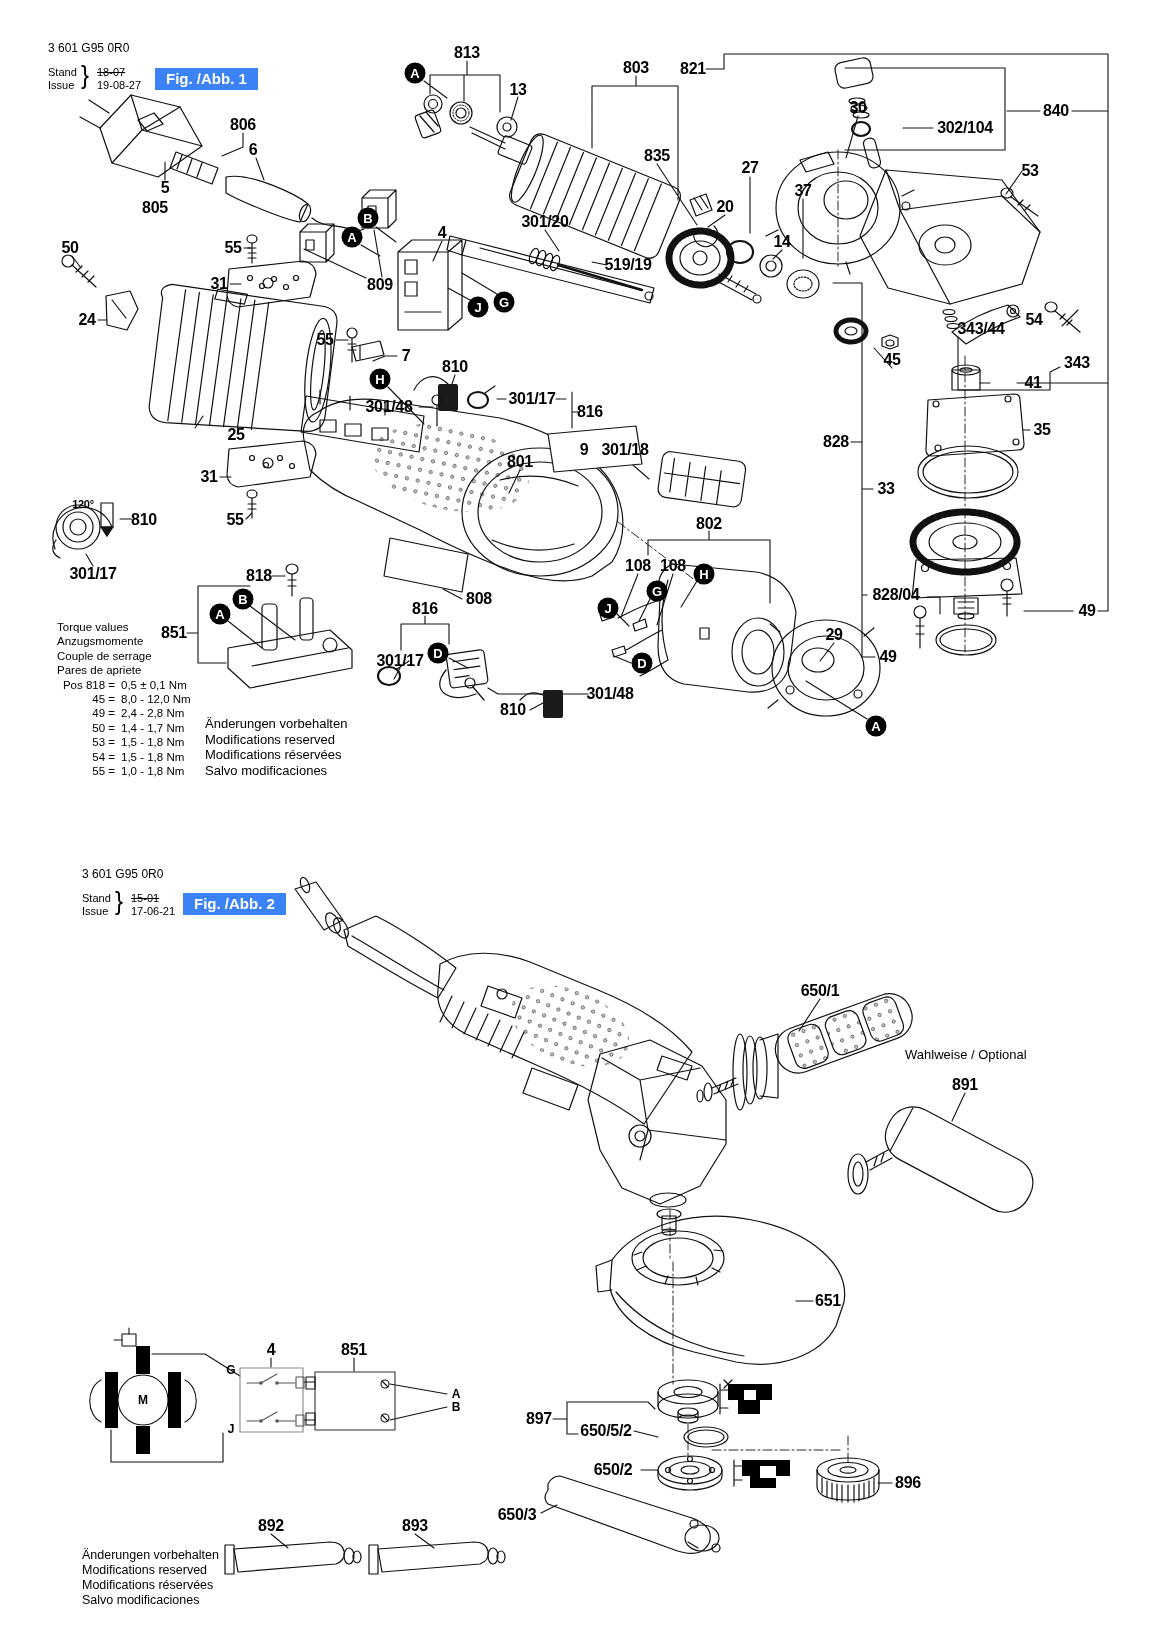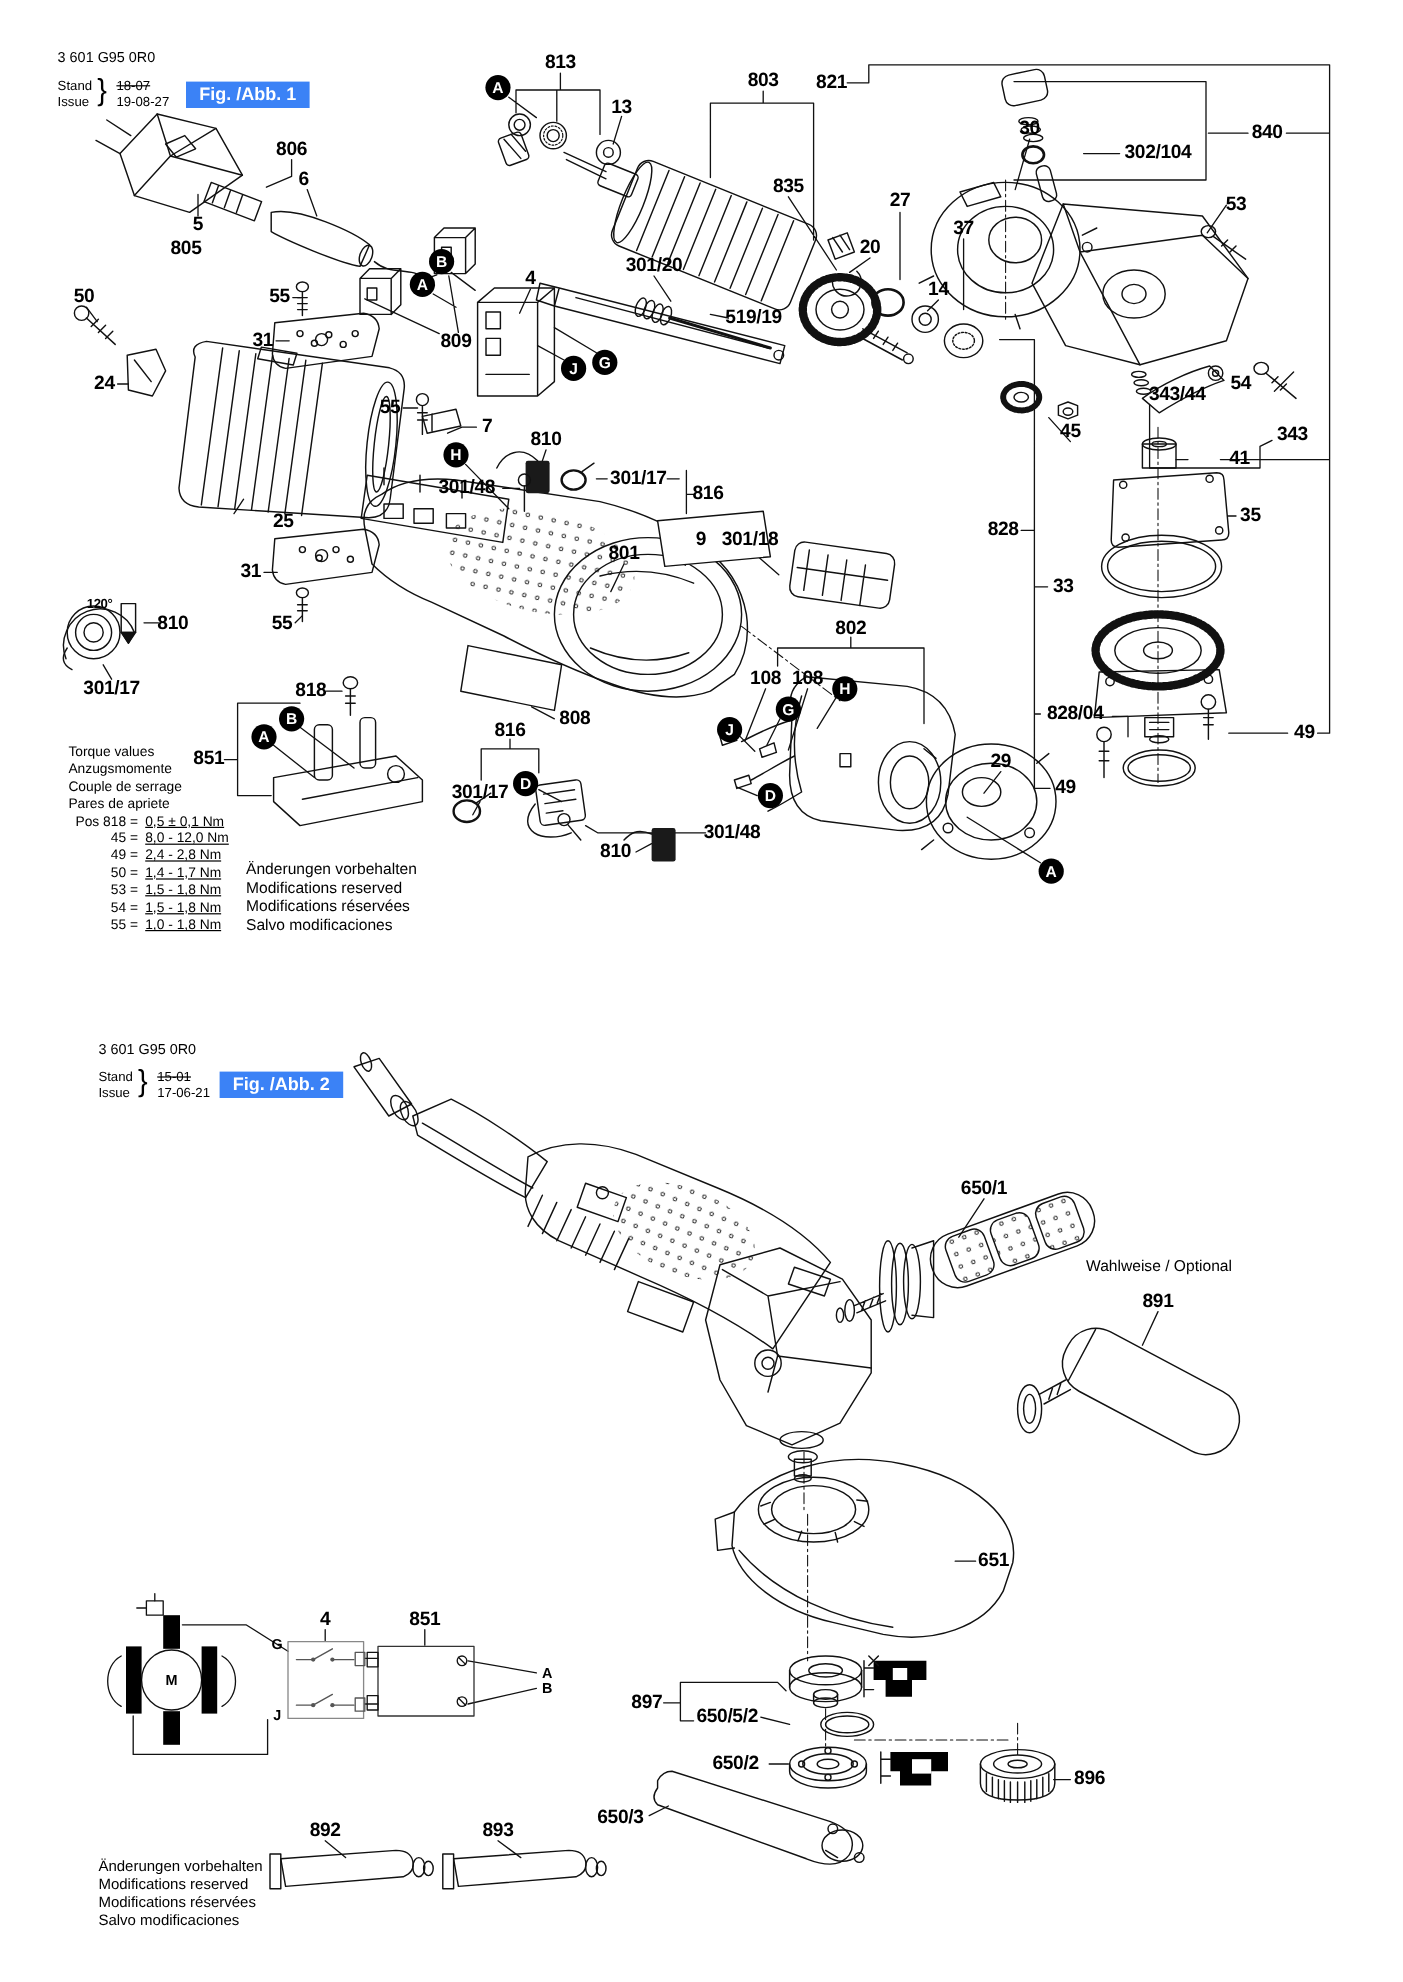--- a/index.html
+++ b/index.html
@@ -18,21 +18,21 @@
   .strike{text-decoration:line-through;}
   .brace{position:absolute;font-size:24px;font-weight:normal;z-index:3;transform:scaleY(1.05);}
   .figbox{position:absolute;background:#3b82f6;color:#fff;font-weight:bold;font-size:15px;
           padding:2px 11px 3px;z-index:3;white-space:nowrap;}
   .freetext{position:absolute;font-size:13px;z-index:3;white-space:nowrap;}
   .notes{position:absolute;font-size:13px;line-height:15.5px;z-index:3;}
   .notes.small{font-size:12.5px;line-height:15px;}
   #torque{position:absolute;left:57px;top:620px;font-size:11.5px;line-height:14.4px;z-index:3;}
   .trow{display:flex;}
   .tp{width:58px;text-align:right;white-space:pre;}
-  .tv{margin-left:6px;white-space:pre;text-decoration:underline;}
+  .tv{margin-left:6px;white-space:pre;}
 </style>
 </head>
 <body>
 
 <div id="page">
 
   <svg id="art" width="1169" height="1652" viewBox="0 0 1169 1652">
     <defs>
       <pattern id="dots" width="11" height="11" patternUnits="userSpaceOnUse">
         <circle cx="3" cy="3" r="1.5" fill="none" stroke="#222" stroke-width="0.8"></circle>

